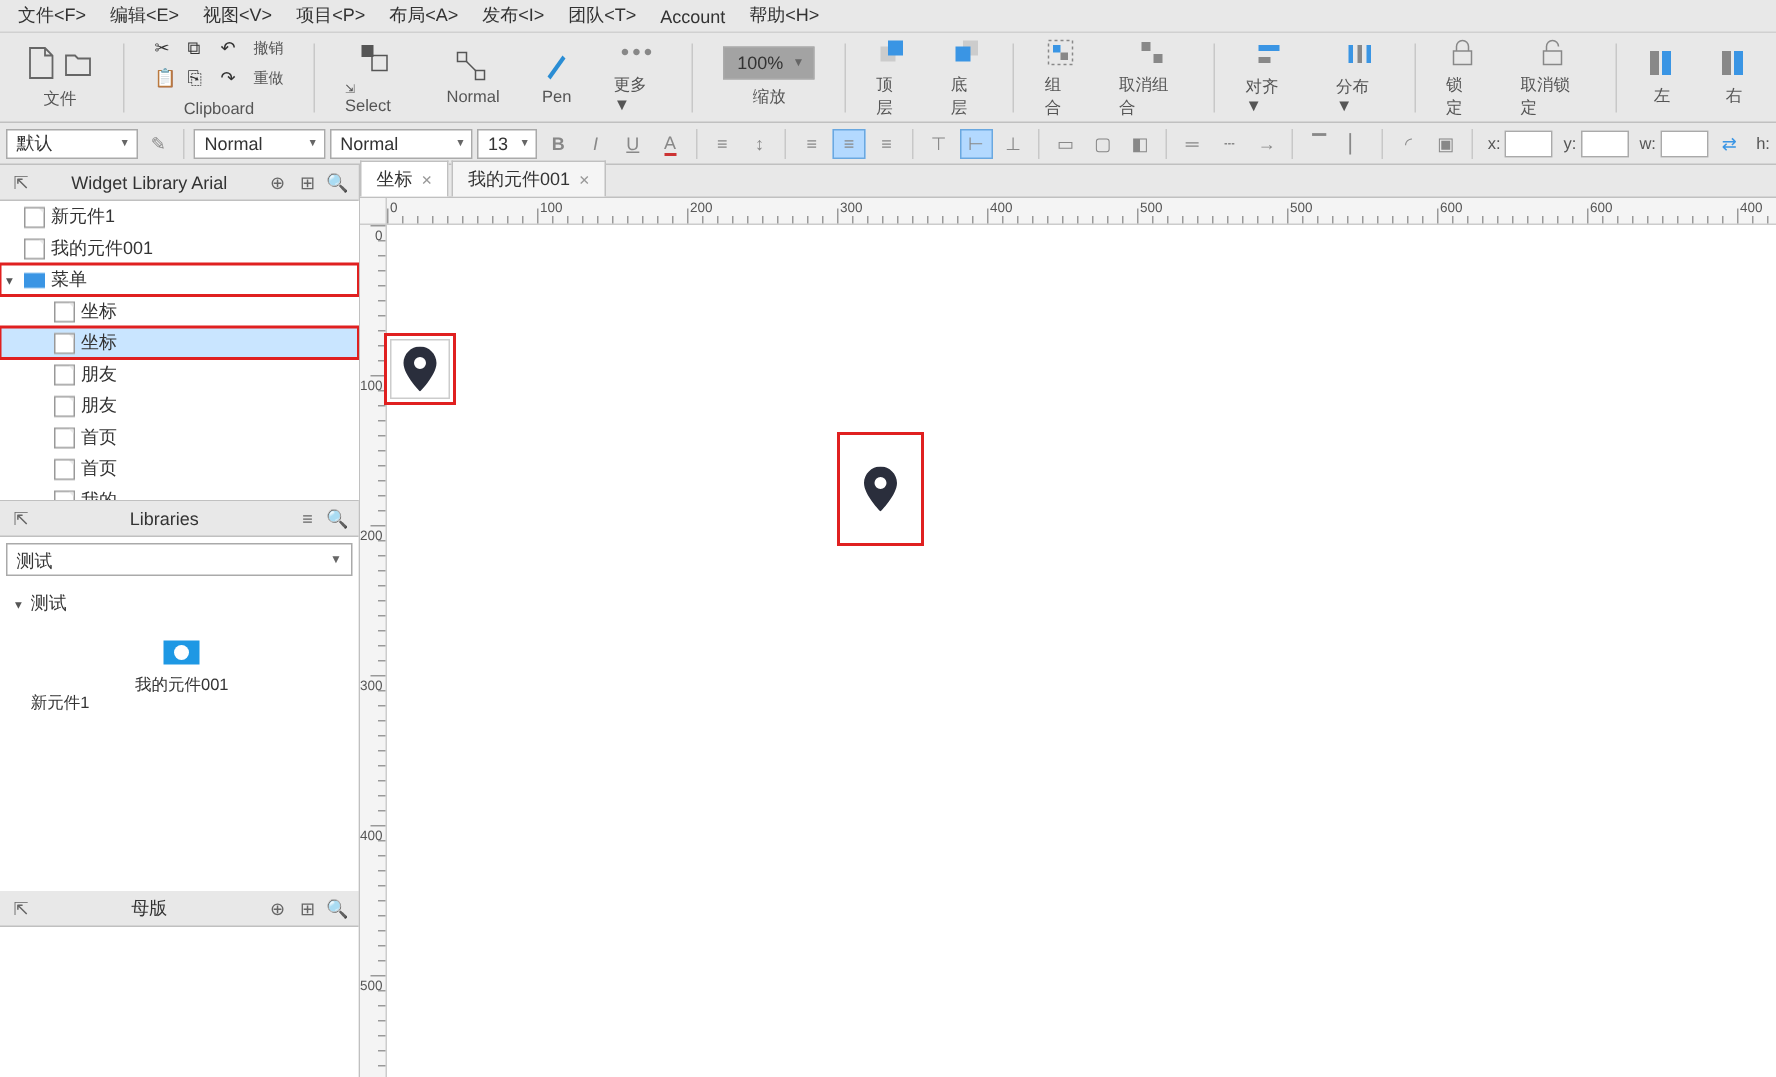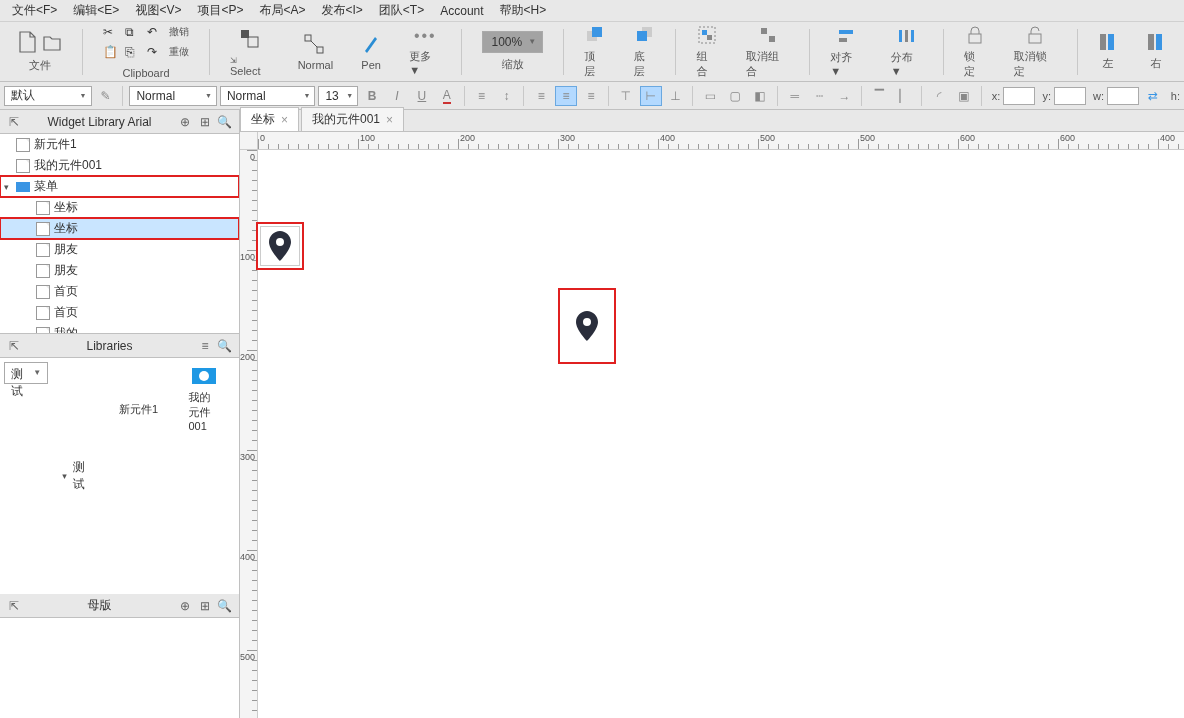--- a/index.html
+++ b/index.html
@@ -43,21 +43,21 @@
 .tree-item { height: 21px; display: flex; align-items: center; padding-left: 16px; cursor: pointer; }
 .tree-item.folder { padding-left: 4px; }
 .tree-item .caret { width: 12px; color: #555; font-size: 9px; }
 .tree-item .icon-file { width: 14px; height: 14px; border: 1px solid #999; background: #fff; margin-right: 4px; position: relative; }
 .tree-item .icon-file::before { content: ""; position: absolute; right: 0; top: 0; border-left: 3px solid transparent; border-top: 3px solid #e8e8e8; }
 .tree-item .icon-folder { width: 14px; height: 10px; background: #3a95e4; margin-right: 4px; position: relative; }
 .tree-item.indent1 { padding-left: 36px; }
 .tree-item.selected { background: #c9e5ff; }
 .tree-item.highlighted { outline: 2px solid #e02020; outline-offset: -1px; }
 
-.libraries { flex: 1; background: #fff; display: flex; flex-direction: row; }
+.libraries { flex: 1; background: #fff; display: flex; flex-direction: column; }
 .lib-dropdown { margin: 4px; border: 1px solid #aaa; background: #fff; padding: 3px 18px 3px 6px; position: relative; height: 22px; }
 .lib-dropdown::after { content: "▼"; font-size: 8px; position: absolute; right: 6px; top: 5px; color: #666; }
 .lib-section { padding: 6px 10px; display: flex; align-items: center; gap: 6px; }
 .lib-section .chev { font-size: 9px; color: #555; }
 .lib-items { display: flex; gap: 30px; padding: 10px 20px; }
 .lib-item { display: flex; flex-direction: column; align-items: center; gap: 6px; }
 .lib-thumb { width: 40px; height: 28px; display: flex; align-items: center; justify-content: center; }
 .lib-thumb.circle { width: 24px; height: 16px; background: #1e98e4; }
 .lib-thumb.circle::after { content: ""; width: 10px; height: 10px; border-radius: 50%; background: #fff; }
 .lib-item-label { font-size: 11px; color: #333; }

